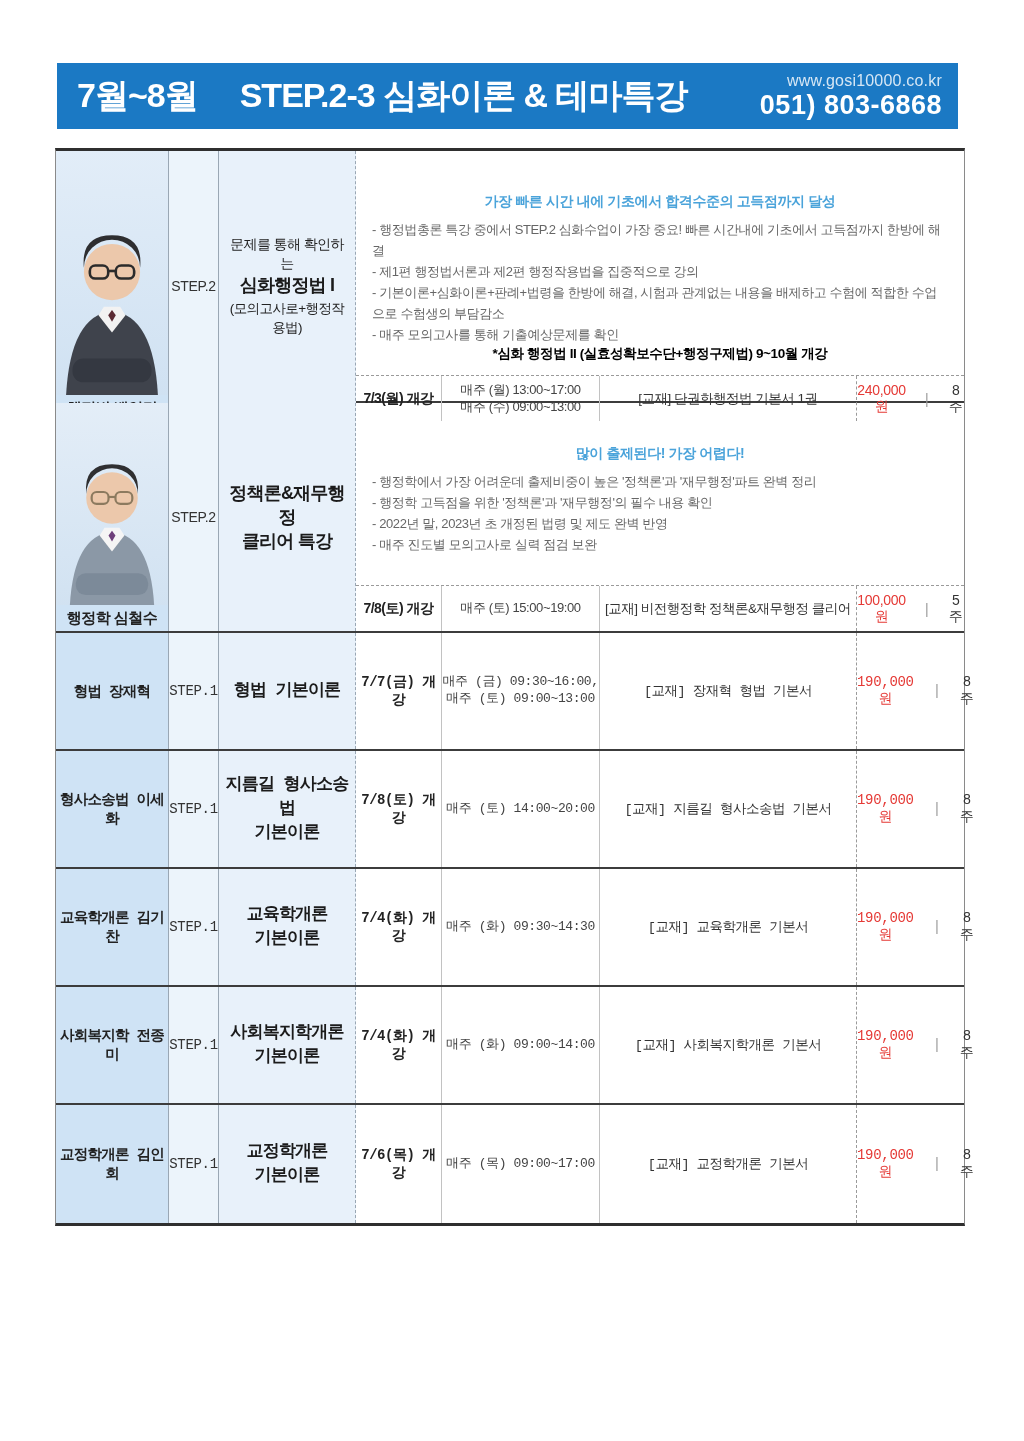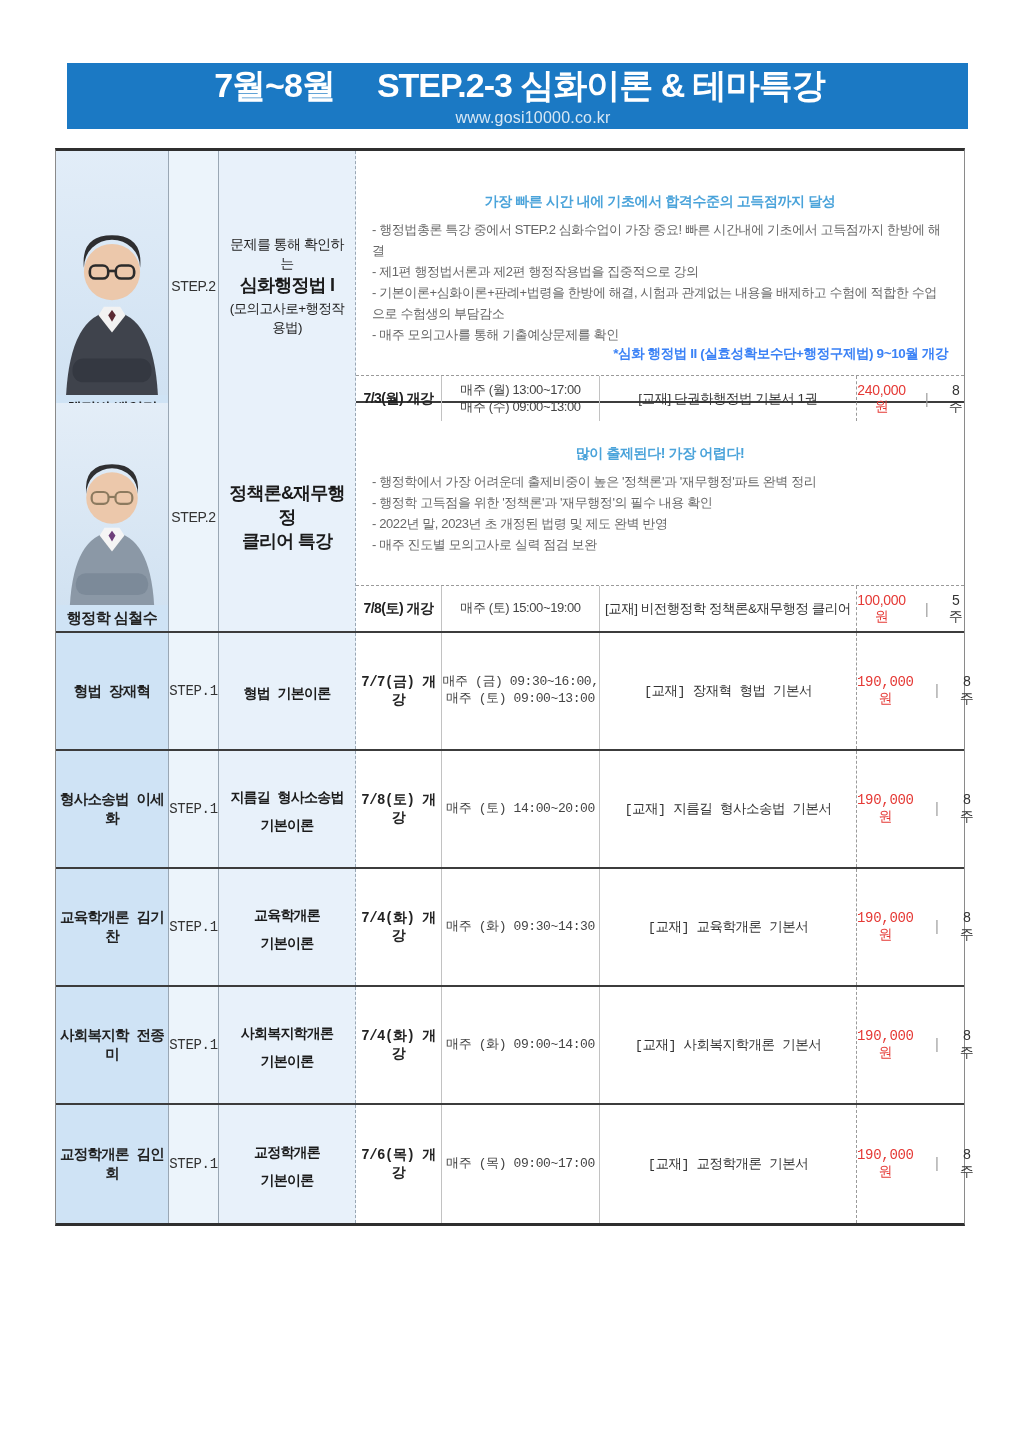--- a/index.html
+++ b/index.html
@@ -2,25 +2,24 @@
 <html><head>
 <meta charset="utf-8">
 <style>
   html,body { margin:0; padding:0; background:#ffffff; }
   .page {
     position:relative; width:1024px; height:1441px; background:#fff;
     font-family:"Liberation Sans","DejaVu Sans",sans-serif; overflow:hidden;
   }
   
   .topbar {
-    position:absolute; left:67px; top:63px; width:901px; height:66px;
+    position:absolute; left:57px; top:63px; width:901px; height:66px;
     background:#1b79c4; box-sizing:border-box;
     display:flex; justify-content:space-between; align-items:center;
     padding:0 16px 0 20px;
-    flex-direction:column;
   }
   .topbar-left { display:flex; align-items:center; gap:42px; color:#fff; }
   .topbar-period { font-size:34px; font-weight:bold; letter-spacing:-1px; }
   .topbar-title  { font-size:34px; font-weight:bold; letter-spacing:-1px; }
   .topbar-right { text-align:right; color:#fff; line-height:1.12; }
   .topbar-site  { font-size:16px; opacity:.82; letter-spacing:.2px; }
   .topbar-phone { font-size:27px; font-weight:bold; letter-spacing:.5px; }
 
   
   .sched-table {
@@ -67,21 +66,21 @@
     flex:1; display:flex; flex-direction:column;
     padding:14px 16px 6px 16px; box-sizing:border-box;
     font-size:13px; color:#666; letter-spacing:-0.4px;
   }
   .desc-headline {
     text-align:center; color:#4aa3da; font-weight:bold; font-size:14px;
     margin:6px 0 8px 0; letter-spacing:-0.4px;
   }
   .bullet { line-height:1.62; }
   .desc-note {
-    margin-top:auto; text-align:right; color:#3b82f6; font-weight:bold;
+    margin-top:auto; text-align:center; color:#000000; font-weight:bold;
     font-size:13.5px; padding-bottom:6px; letter-spacing:-0.4px;
   }
   .desc-note:empty { display:none; }
 
   .sched-strip {
     height:46px; display:grid; grid-template-columns:86px 158px 257px 1fr;
     border-top:1px dashed #9a9a9a; box-sizing:border-box;
   }
   .sc { box-sizing:border-box; display:flex; flex-direction:column; align-items:center; justify-content:center; text-align:center; }
   .sc-start { font-size:14px; font-weight:bold; color:#222; border-right:1px solid #c2c2c2; letter-spacing:-0.5px; }
@@ -96,21 +95,21 @@
   
   .row-simple { display:grid; grid-template-columns:113px 50px 137px 86px 158px 257px 1fr; height:118px;font-family:Liberation Mono, monospace; }
   .cell-name {
     background:#cfe3f5; border-right:1px solid #9aa7b4;
     font-size:14.5px; font-weight:bold; color:#222; letter-spacing:-0.8px; text-align:center; padding:0 3px;
   }
   .cell-course2 {
     background:#e8f1fa; border-right:1px dashed #9aa7b4;
     flex-direction:column; text-align:center; line-height:1.4;
   }
-  .course-line { font-size:14px; font-weight:bold; color:#1b1b1b; letter-spacing:-0.8px;margin-top:8px; }
+  .course-line { font-size:17px; font-weight:bold; color:#1b1b1b; letter-spacing:-0.8px; }
   .course-line:empty { display:none; }
 </style>
 </head>
 <body>
 
 <div class="page">
 
   <div class="topbar">
     <div class="topbar-left">
       <span class="topbar-period">7월~8월</span>

